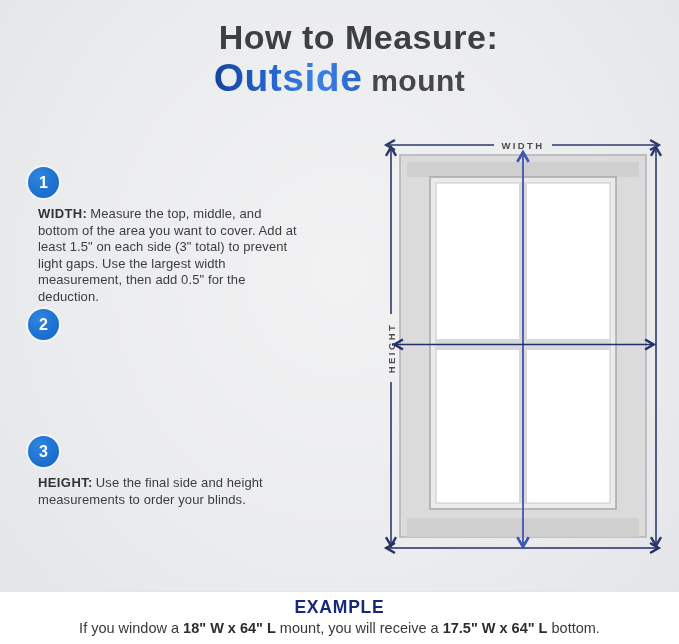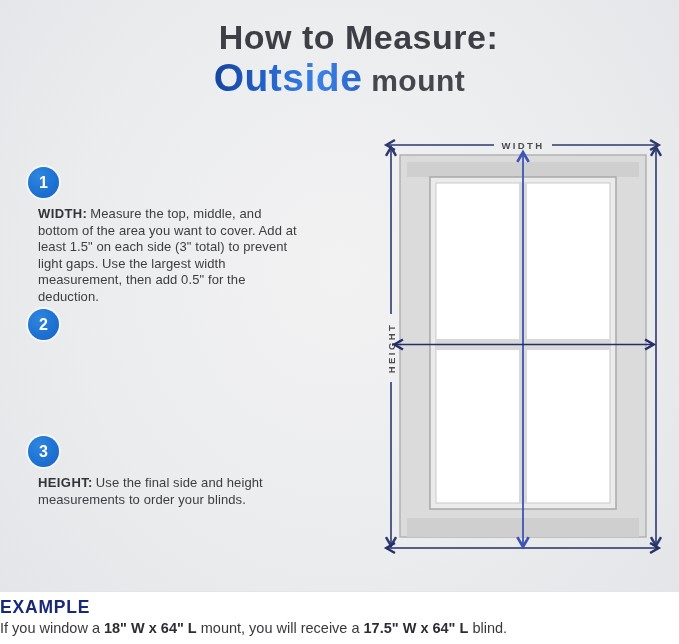--- a/index.html
+++ b/index.html
@@ -39,21 +39,21 @@
     white-space:pre-line;letter-spacing:.1px;
   }
   .step-text strong{font-weight:700;color:#333438;margin-right:3px;letter-spacing:.4px;}
 
   
   .diagram{position:absolute;left:372px;top:128px;}
 
   
   .footer{
     position:absolute;left:0;right:0;bottom:0;height:52px;
-    background:#ffffff;border-top:1px solid #e4e5e7;text-align:left;
+    background:#ffffff;border-top:1px solid #e4e5e7;text-align:center;
   }
   .example-heading{margin-top:5px;font-size:17.5px;font-weight:700;color:#18287b;letter-spacing:.8px;}
   .example-line{margin-top:2px;font-size:14.5px;color:#38393d;}
   .example-line b{font-weight:700;color:#2c2d31;}
 </style>
 </head>
 <body>
 
 <div class="canvas">
 
@@ -130,16 +130,16 @@
     <line x1="284" y1="20" x2="284" y2="417" stroke="#2c3a6e" stroke-width="1.6" marker-start="url(#ah-navy)" marker-end="url(#ah-navy)"></line>
 
     <line x1="15" y1="420" x2="286" y2="420" stroke="#232f66" stroke-width="1.6" marker-start="url(#ah-dark)" marker-end="url(#ah-dark)"></line>
 
     <line x1="151" y1="25" x2="151" y2="418" stroke="#3d55b4" stroke-width="1.8" marker-start="url(#ah-indigo)" marker-end="url(#ah-indigo)"></line>
     <line x1="23" y1="216.5" x2="281" y2="216.5" stroke="#232f66" stroke-width="1.6" marker-start="url(#ah-dark)" marker-end="url(#ah-dark)"></line>
   </svg>
 
   <div class="footer">
     <div class="example-heading">EXAMPLE</div>
-    <div class="example-line"><span>If you window a </span><b>18" W x 64" L</b><span> mount, you will receive a </span><b>17.5" W x 64" L</b><span> blind.</span></div>
+    <div class="example-line"><span>If you window a </span><b>18" W x 64" L</b><span> mount, you will receive a </span><b>17.5" W x 64" L</b><span> bottom.</span></div>
   </div>
 
 </div>
 
 </body></html>

